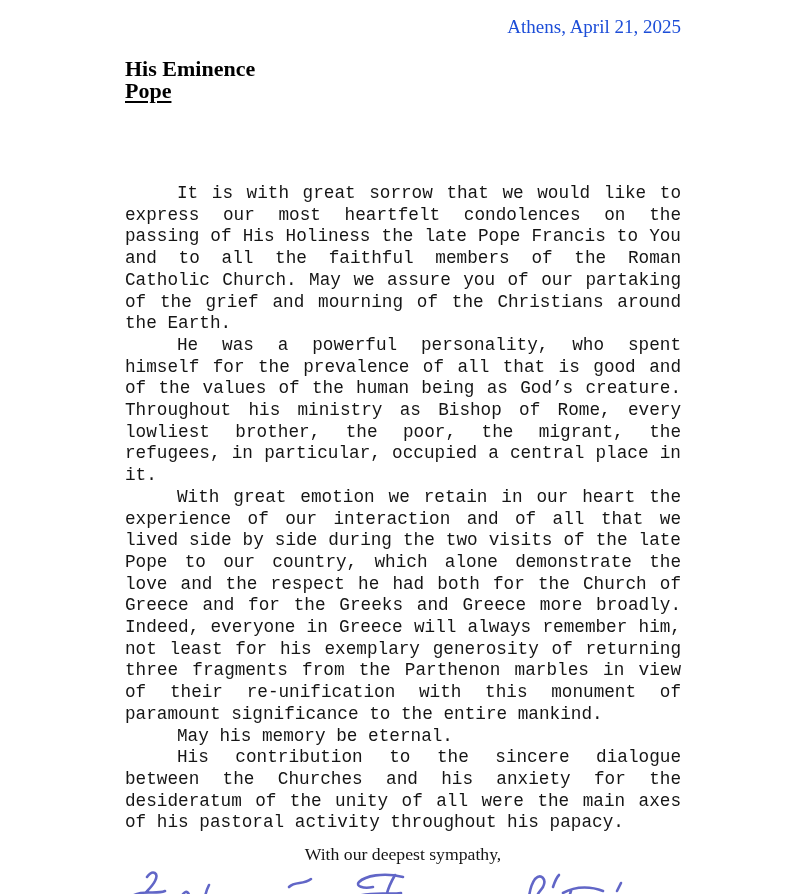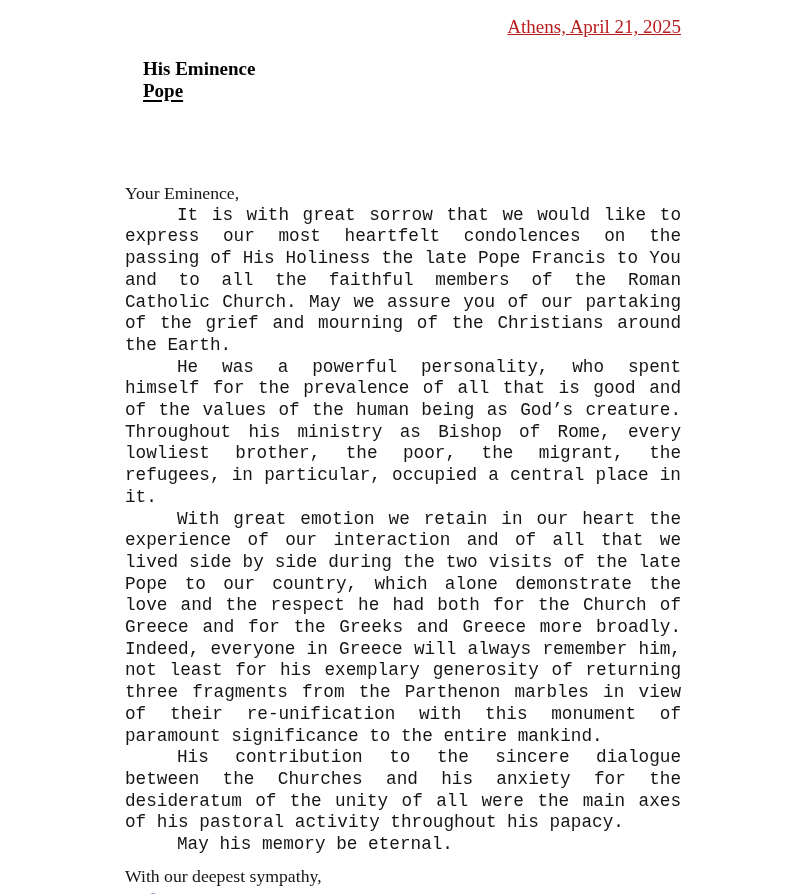--- a/index.html
+++ b/index.html
@@ -6,25 +6,25 @@
   .page{
     position:relative;
     width:797px;height:894px;
     background:#ffffff;
     color:#1a1a1a;
     font-family:"Liberation Serif","DejaVu Serif",serif;
     overflow:hidden;
   }
   .date-line{
     position:absolute;top:16px;left:0;width:681px;
-    text-align:right;font-size:19px;color:#b91c1c;text-decoration:underline;
+    text-align:right;font-size:19px;color:#1d4ed8;
   }
   .recipient-block{
     position:absolute;top:58px;left:125px;
-    font-weight:bold;font-size:19px;line-height:22.2px;color:#000;margin-left:18px;
+    font-weight:bold;font-size:22px;line-height:22.2px;color:#000;
   }
   .recipient-line{white-space:nowrap;}
   .recipient-line.underline{
     display:inline-block;
     text-decoration:underline;
     text-decoration-thickness:2px;
     text-underline-offset:3px;
   }
   .letter-body{
     position:absolute;top:183px;left:125px;width:556px;
@@ -33,21 +33,21 @@
   .salutation{margin:0;}
   .letter-body p.para{
     margin:0;
     text-align:justify;
     text-indent:52px;
     hyphens:none;
     font-family:Liberation Mono, monospace;
   }
   .closing-line{
     margin-top:10px;
-    text-align:left;
+    text-align:center;
   }
   .signature-wrap{margin-top:1px;height:76px;}
   .signature-wrap svg{display:block;}
   .footer-title{
     margin-top:1px;
     text-align:center;
     font-size:20px;
     letter-spacing:0.3px;
     color:#111;
   }
@@ -58,26 +58,25 @@
 <div class="page">
 
   <div class="date-line">Athens, April 21, 2025</div>
 
   <div class="recipient-block">
     <div class="recipient-line">His Eminence</div>
     <div><span class="recipient-line underline">Pope</span></div>
   </div>
 
   <div class="letter-body">
-    <p class="salutation">Your Eminence,</p>
     <p class="para">It is with great sorrow that we would like to express our most heartfelt condolences on the passing of His Holiness the late Pope Francis to You and to all the faithful members of the Roman Catholic Church. May we assure you of our partaking of the grief and mourning of the Christians around the Earth.</p>
     <p class="para">He was a powerful personality, who spent himself for the prevalence of all that is good and of the values of the human being as God’s creature. Throughout his ministry as Bishop of Rome, every lowliest brother, the poor, the migrant, the refugees, in particular, occupied a central place in it.</p>
     <p class="para">With great emotion we retain in our heart the experience of our interaction and of all that we lived side by side during the two visits of the late Pope to our country, which alone demonstrate the love and the respect he had both for the Church of Greece and for the Greeks and Greece more broadly. Indeed, everyone in Greece will always remember him, not least for his exemplary generosity of returning three fragments from the Parthenon marbles in view of their re-unification with this monument of paramount significance to the entire mankind.</p>
+    <p class="para">May his memory be eternal.</p>
     <p class="para">His contribution to the sincere dialogue between the Churches and his anxiety for the desideratum of the unity of all were the main axes of his pastoral activity throughout his papacy.</p>
-    <p class="para">May his memory be eternal.</p>
 
     <div class="closing-line">With our deepest sympathy,</div>
 
     <div class="signature-wrap">
       <svg width="556" height="76" viewBox="0 0 556 76">
         <g fill="none" stroke="#565bc3" stroke-width="2.6" stroke-linecap="round" stroke-linejoin="round" opacity="0.93">
 
           <path d="M22,10 C28,2 34,6 30,14 C26,22 18,26 16,34 C14,44 20,54 26,52 C32,50 30,42 24,44 M6,30 C16,22 30,28 40,24"></path>
 
           <path d="M48,52 C56,26 62,16 66,34 C68,44 70,52 76,48"></path>

